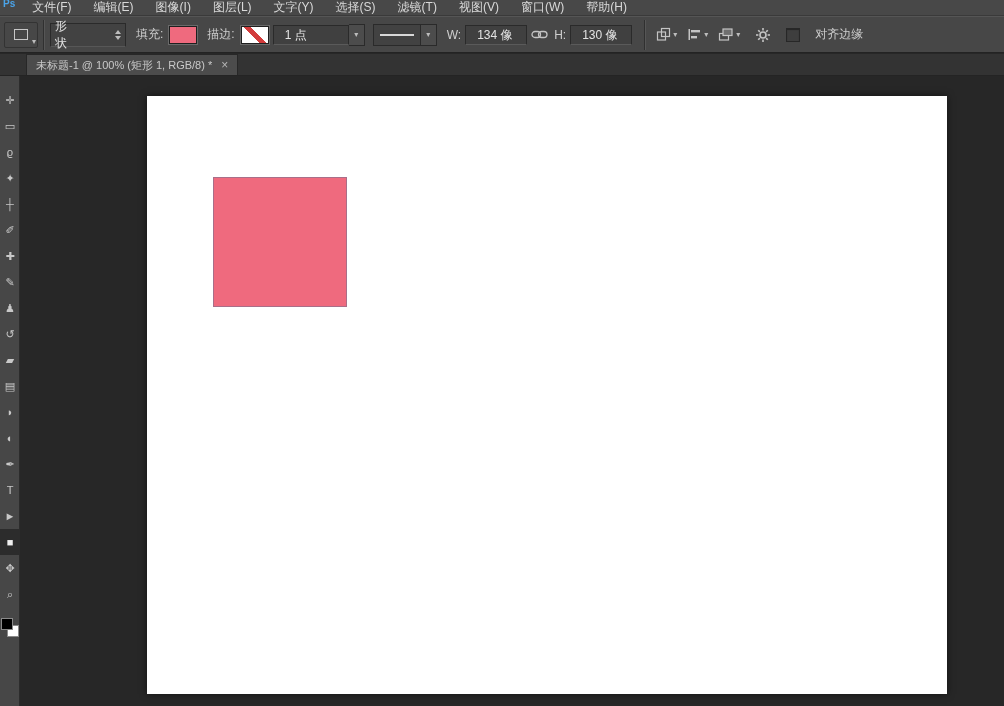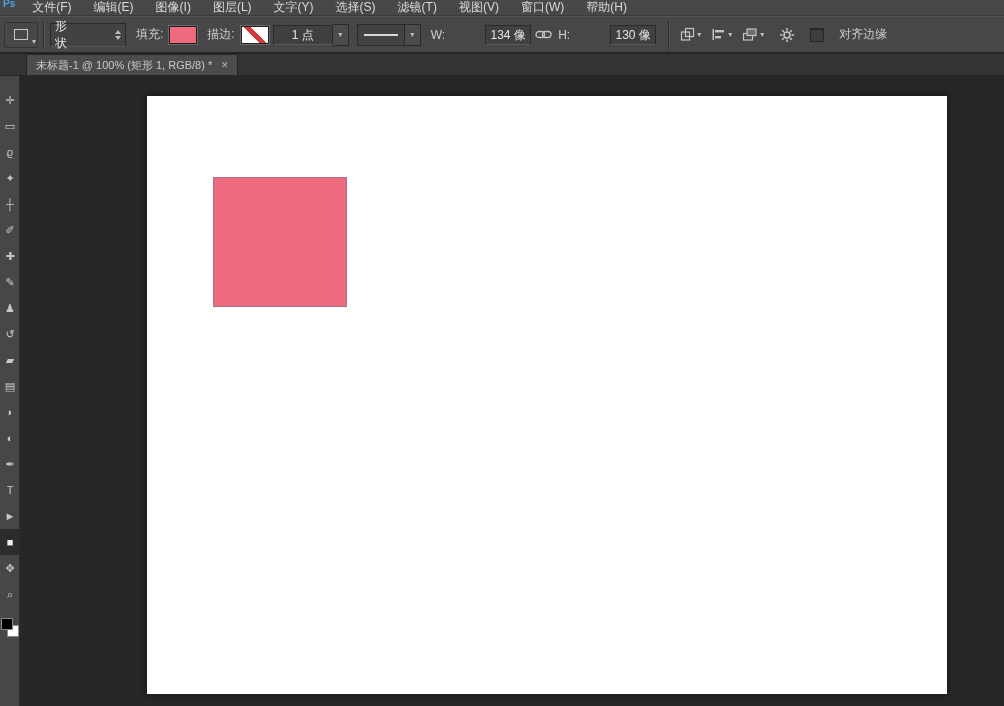--- a/index.html
+++ b/index.html
@@ -49,25 +49,24 @@
     width:26px;height:16px;border:1px solid #1f1f1f;box-shadow:0 0 0 1px #6a6a6a;
     margin-left:2px;
   }
   .swatch.stroke-none{
     background:
       linear-gradient(45deg,transparent 42%,#d23b3b 42%,#d23b3b 58%,transparent 58%),
       #ffffff;
   }
   .field{
     background:#404040;border:1px solid #2a2a2a;border-bottom-color:#5a5a5a;
-    color:#e3e3e3;font-size:12px;height:18px;line-height:18px;padding:0 3px;
+    color:#e3e3e3;font-size:12px;height:18px;line-height:18px;padding:0 11px;
     font-family:"Liberation Sans","DejaVu Sans",sans-serif;
-    text-align:center;
-  }
-  input.field{width:38px;outline:none;margin-left:36px;}
+  }
+  input.field{width:38px;outline:none;}
   .widthbox{width:52px;margin-left:4px;}
   .dropbtn{
     width:15px;height:20px;background:#4c4c4c;border:1px solid #2a2a2a;border-left:none;
     display:flex;align-items:center;justify-content:center;
   }
   .linebox{width:46px;height:20px;background:#424242;border:1px solid #2a2a2a;
     display:flex;align-items:center;justify-content:center;margin-left:8px;}
   .linebox .line{width:34px;height:2px;background:#d8d8d8;}
   .iconbtn{
     height:24px;display:flex;align-items:flex-end;padding:0 2px;margin:0 3px;

